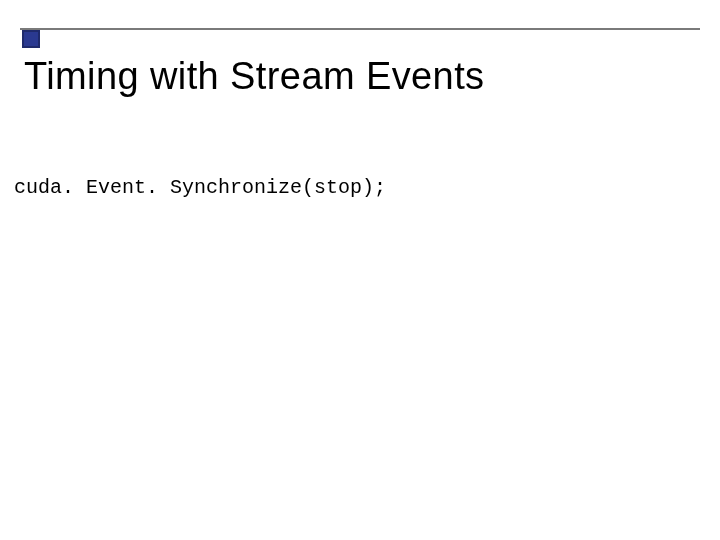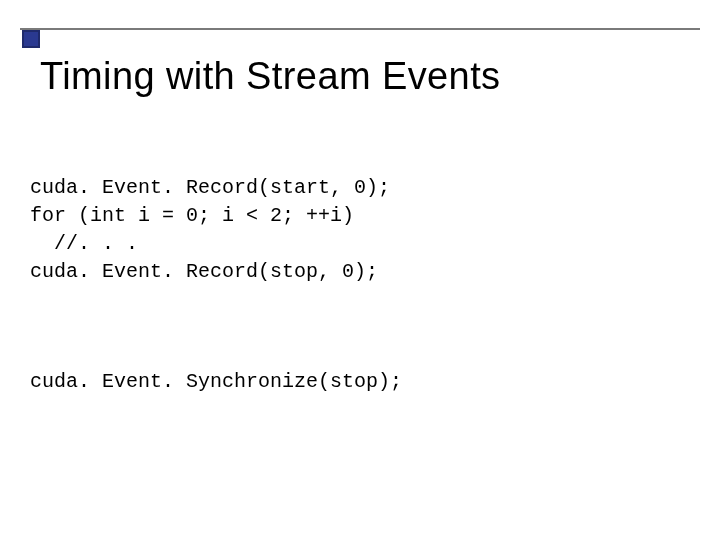--- a/index.html
+++ b/index.html
@@ -9,21 +9,21 @@
     height: 540px;
     background: #ffffff;
     font-family: Arial, Helvetica, sans-serif;
     overflow: hidden;
   }
   .slide {
     position: relative;
     width: 720px;
     height: 540px;
     box-sizing: border-box;
-    padding: 55px 30px 20px 30px;
+    padding: 55px 30px 20px 14px;
   }
   .accent {
     position: absolute;
     left: 22px;
     top: 30px;
     width: 14px;
     height: 14px;
     background: #2a3990;
     border: 2px solid #1f2a6b;
   }
@@ -59,22 +59,18 @@
 </head>
 <body>
 
 <div class="slide">
   <div class="rule"></div>
   <div class="accent"></div>
 
   <h1 class="title">Timing with Stream Events</h1>
 
   <div class="code">
-    <div class="block"><span>cuda. Event. Record(start, 0);</span>
-<span>for (int i = 0; i &lt; 2; ++i)</span>
-<span>  //. . .</span>
-<span>cuda. Event. Record(stop, 0);</span></div>
     <div class="block"><span>cuda. Event. Synchronize(stop);</span>
 
 
 </div>
   </div>
 </div>
 
 </body></html>

